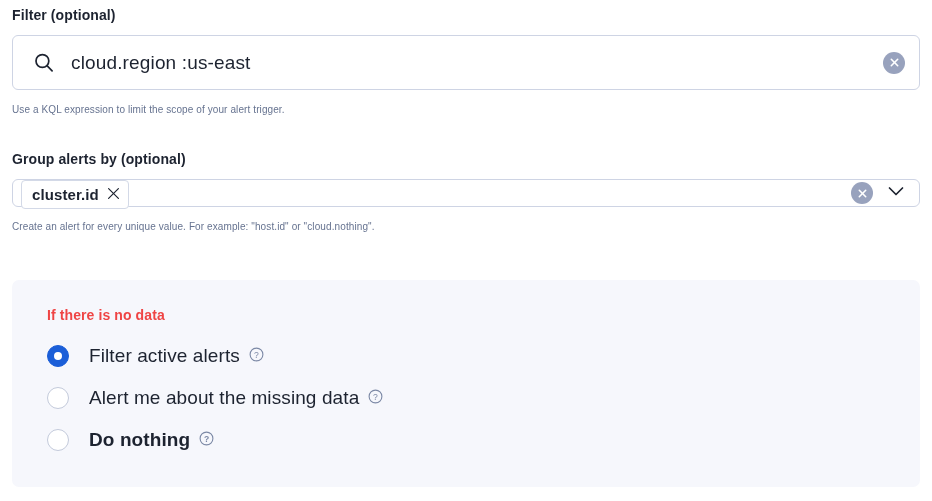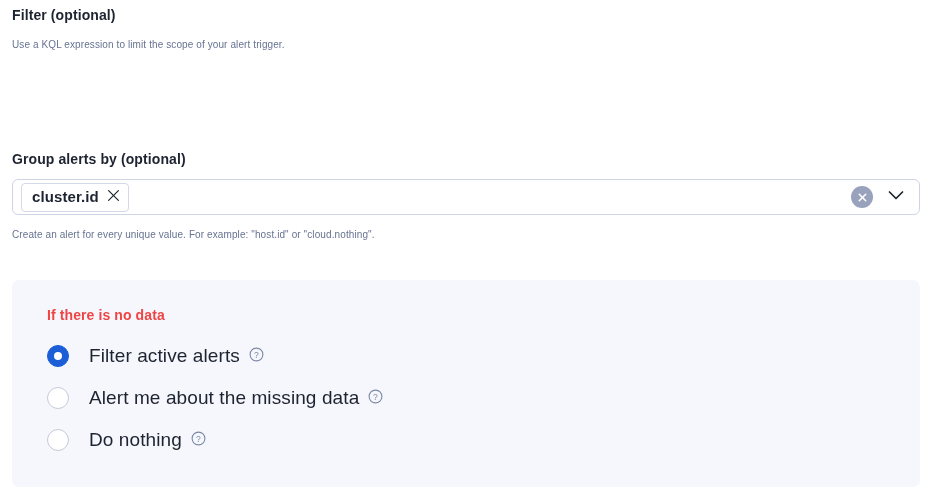--- a/index.html
+++ b/index.html
@@ -102,26 +102,25 @@
     position: absolute;
     left: 12px;
     top: 150px;
     width: 908px;
   }
   .field-group-group .form-label { margin-bottom: 11px; }
 
   .combo-field {
     box-sizing: border-box;
     width: 908px;
-    height: 36px;
+    height: 28px;
     background: #ffffff;
     border: 1px solid #ced4e4;
     border-radius: 6px;
     display: flex;
-    align-items: center;
     padding: 0 12px 0 8px;
   }
 
   .pill {
     display: inline-flex;
     align-items: center;
     height: 29px;
     box-sizing: border-box;
     padding: 0 8px 0 10px;
     background: #ffffff;
@@ -172,21 +171,21 @@
     letter-spacing: 0.1px;
     margin: 0 0 19px 0;
   }
 
   .radio-row {
     display: flex;
     align-items: center;
     height: 26px;
     margin-bottom: 16px;
   }
-  .radio-row:last-child { margin-bottom: 0; }
+  .radio-row:last-child { margin-bottom: 0; font-weight: bold; }
 
   .radio-mark {
     flex: 0 0 auto;
     width: 22px;
     height: 22px;
     border-radius: 50%;
     box-sizing: border-box;
     background: #ffffff;
     border: 1.6px solid #c3cadb;
     position: relative;
@@ -223,20 +222,35 @@
   }
 </style>
 </head>
 <body>
 
 <div class="page">
 
   <div class="field-group-filter">
     <div class="form-label">Filter (optional)</div>
 
+    <div class="search-field">
+      <span class="search-icon">
+        <svg width="22" height="22" viewBox="0 0 22 22" fill="none" xmlns="http://www.w3.org/2000/svg">
+          <circle cx="9.4" cy="9.0" r="6.4" stroke="#1d2330" stroke-width="1.7"></circle>
+          <line x1="14.2" y1="13.9" x2="19.1" y2="18.8" stroke="#1d2330" stroke-width="1.7" stroke-linecap="round"></line>
+        </svg>
+      </span>
+      <span class="search-value" title="cloud.region :us-east">cloud.region :us-east</span>
+      <span class="clear-circle">
+        <svg width="11" height="11" viewBox="0 0 11 11" xmlns="http://www.w3.org/2000/svg">
+          <line x1="2.3" y1="2.3" x2="8.7" y2="8.7" stroke="#ffffff" stroke-width="1.6" stroke-linecap="round"></line>
+          <line x1="8.7" y1="2.3" x2="2.3" y2="8.7" stroke="#ffffff" stroke-width="1.6" stroke-linecap="round"></line>
+        </svg>
+      </span>
+    </div>
 
     <div class="help-text filter-help">Use a KQL expression to limit the scope of your alert trigger.</div>
   </div>
 
   <div class="field-group-group">
     <div class="form-label">Group alerts by (optional)</div>
 
     <div class="combo-field">
       <span class="pill">
         <span class="pill-label">cluster.id</span>

